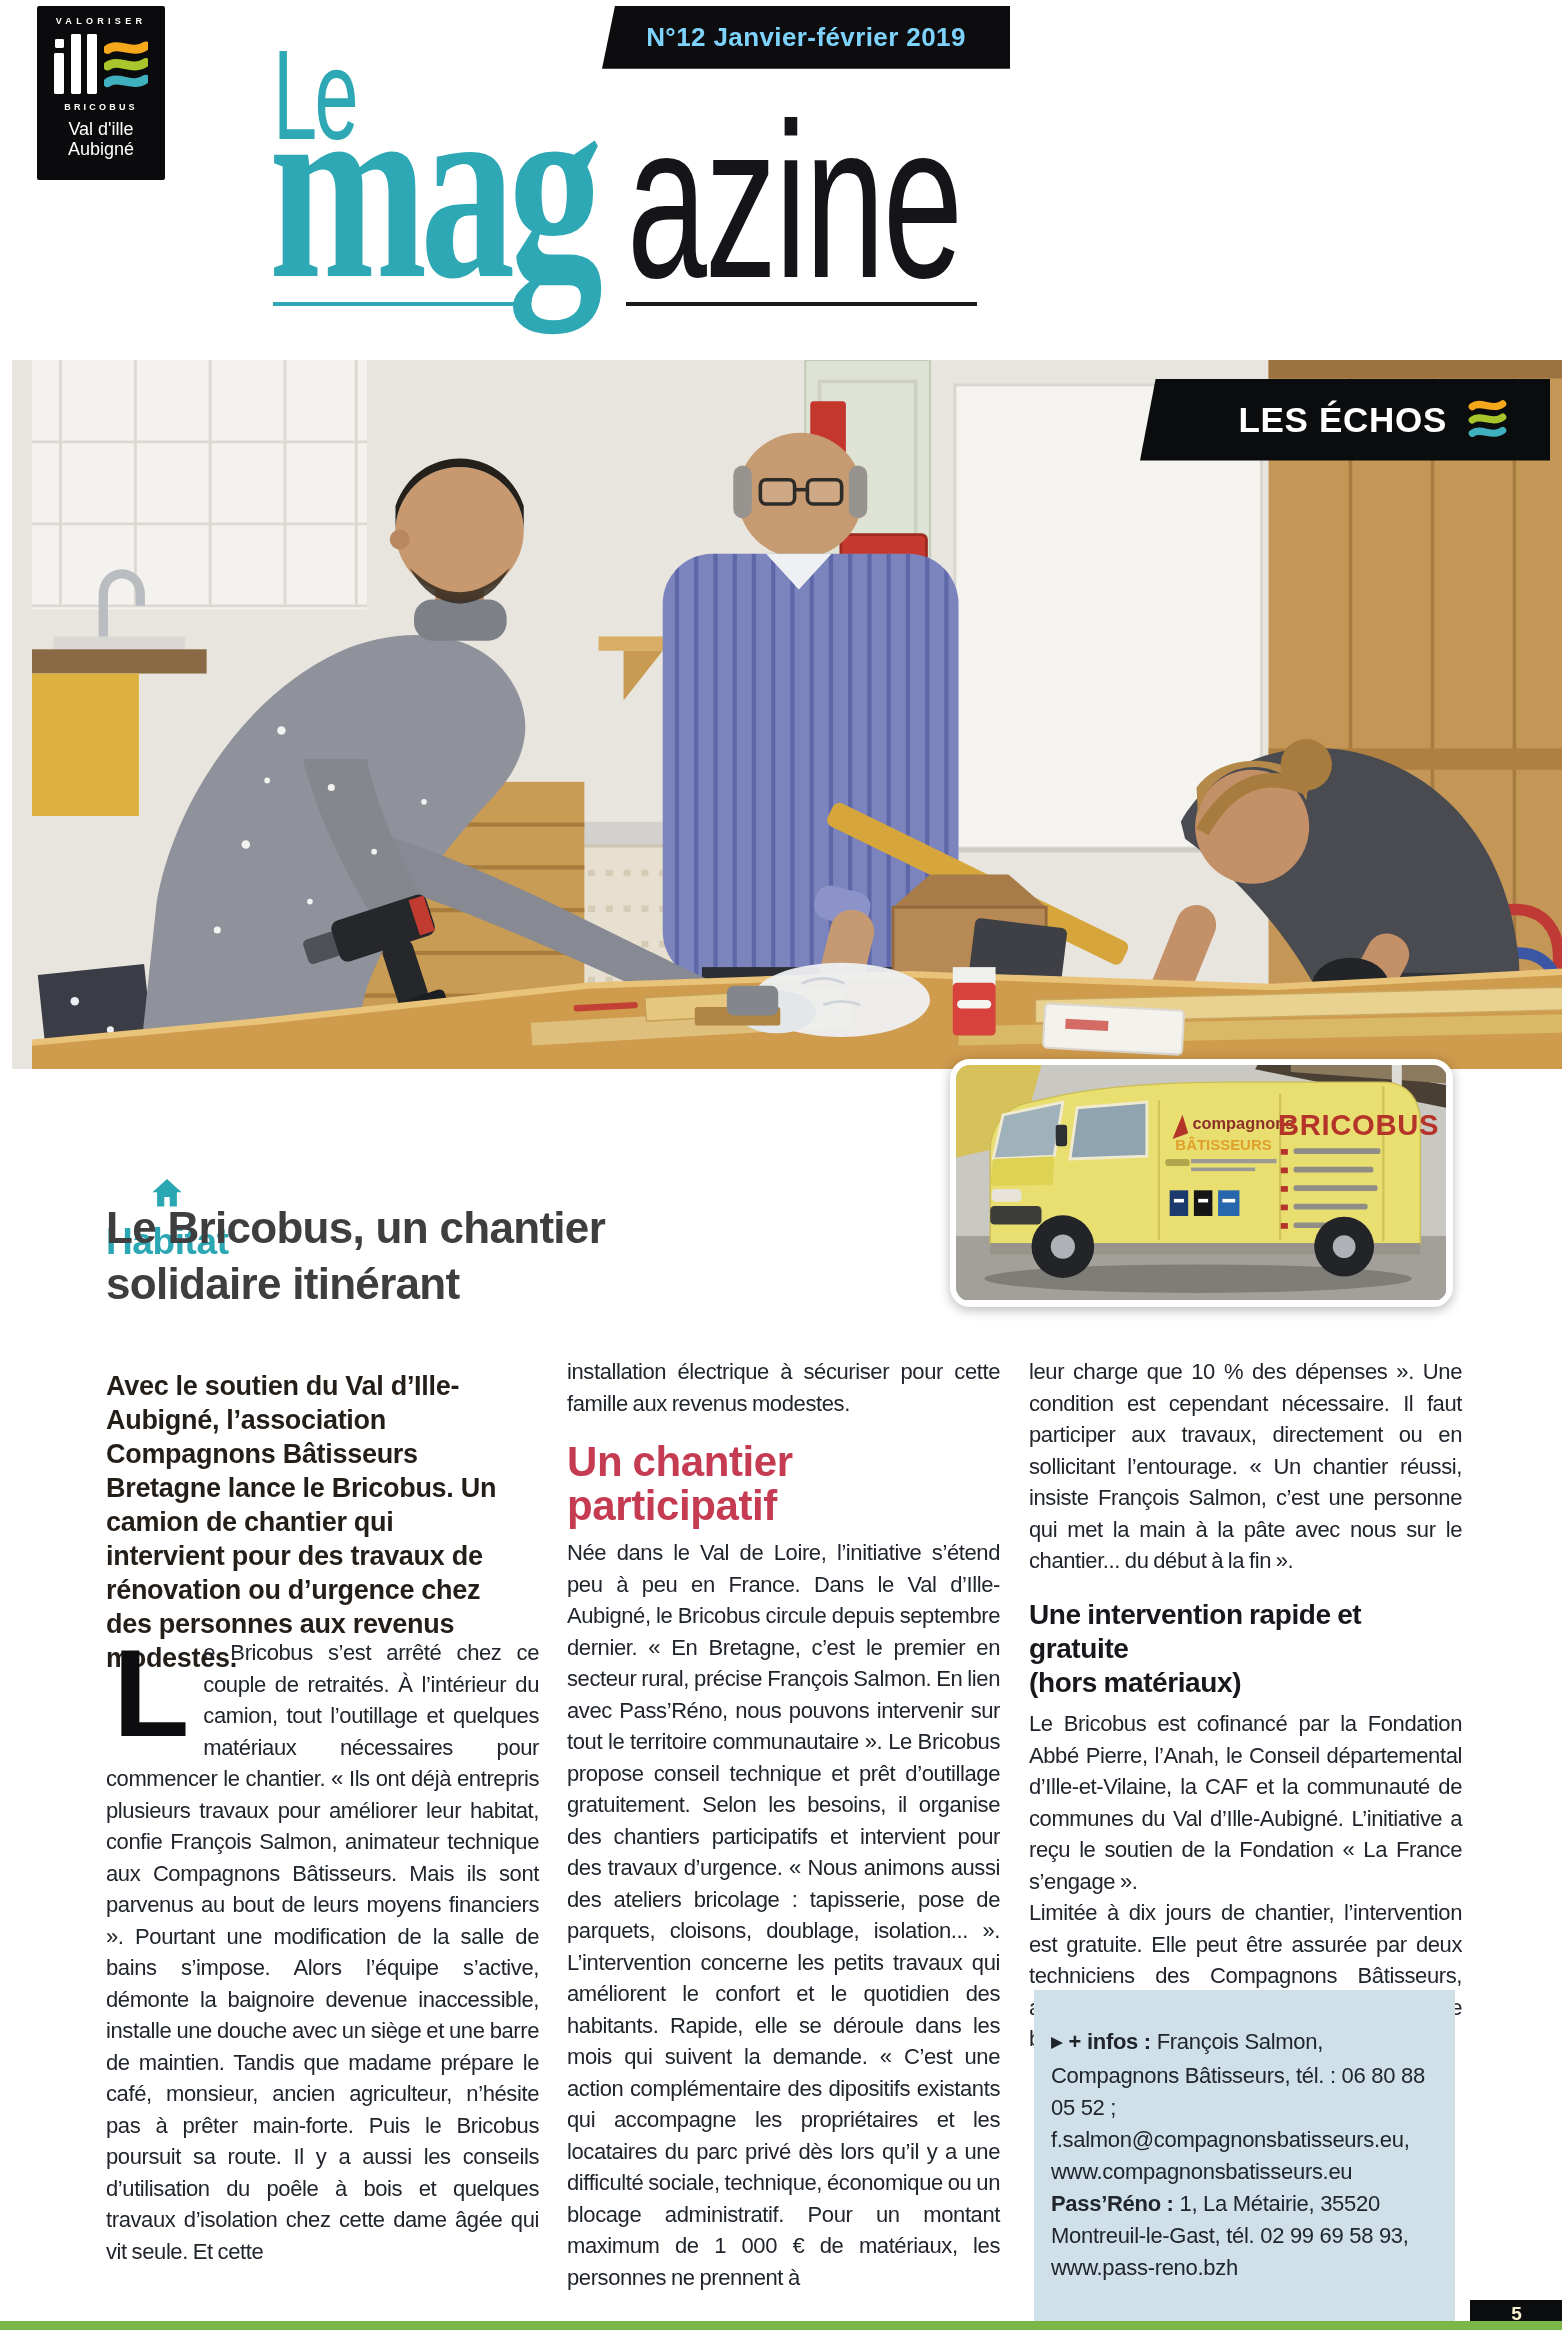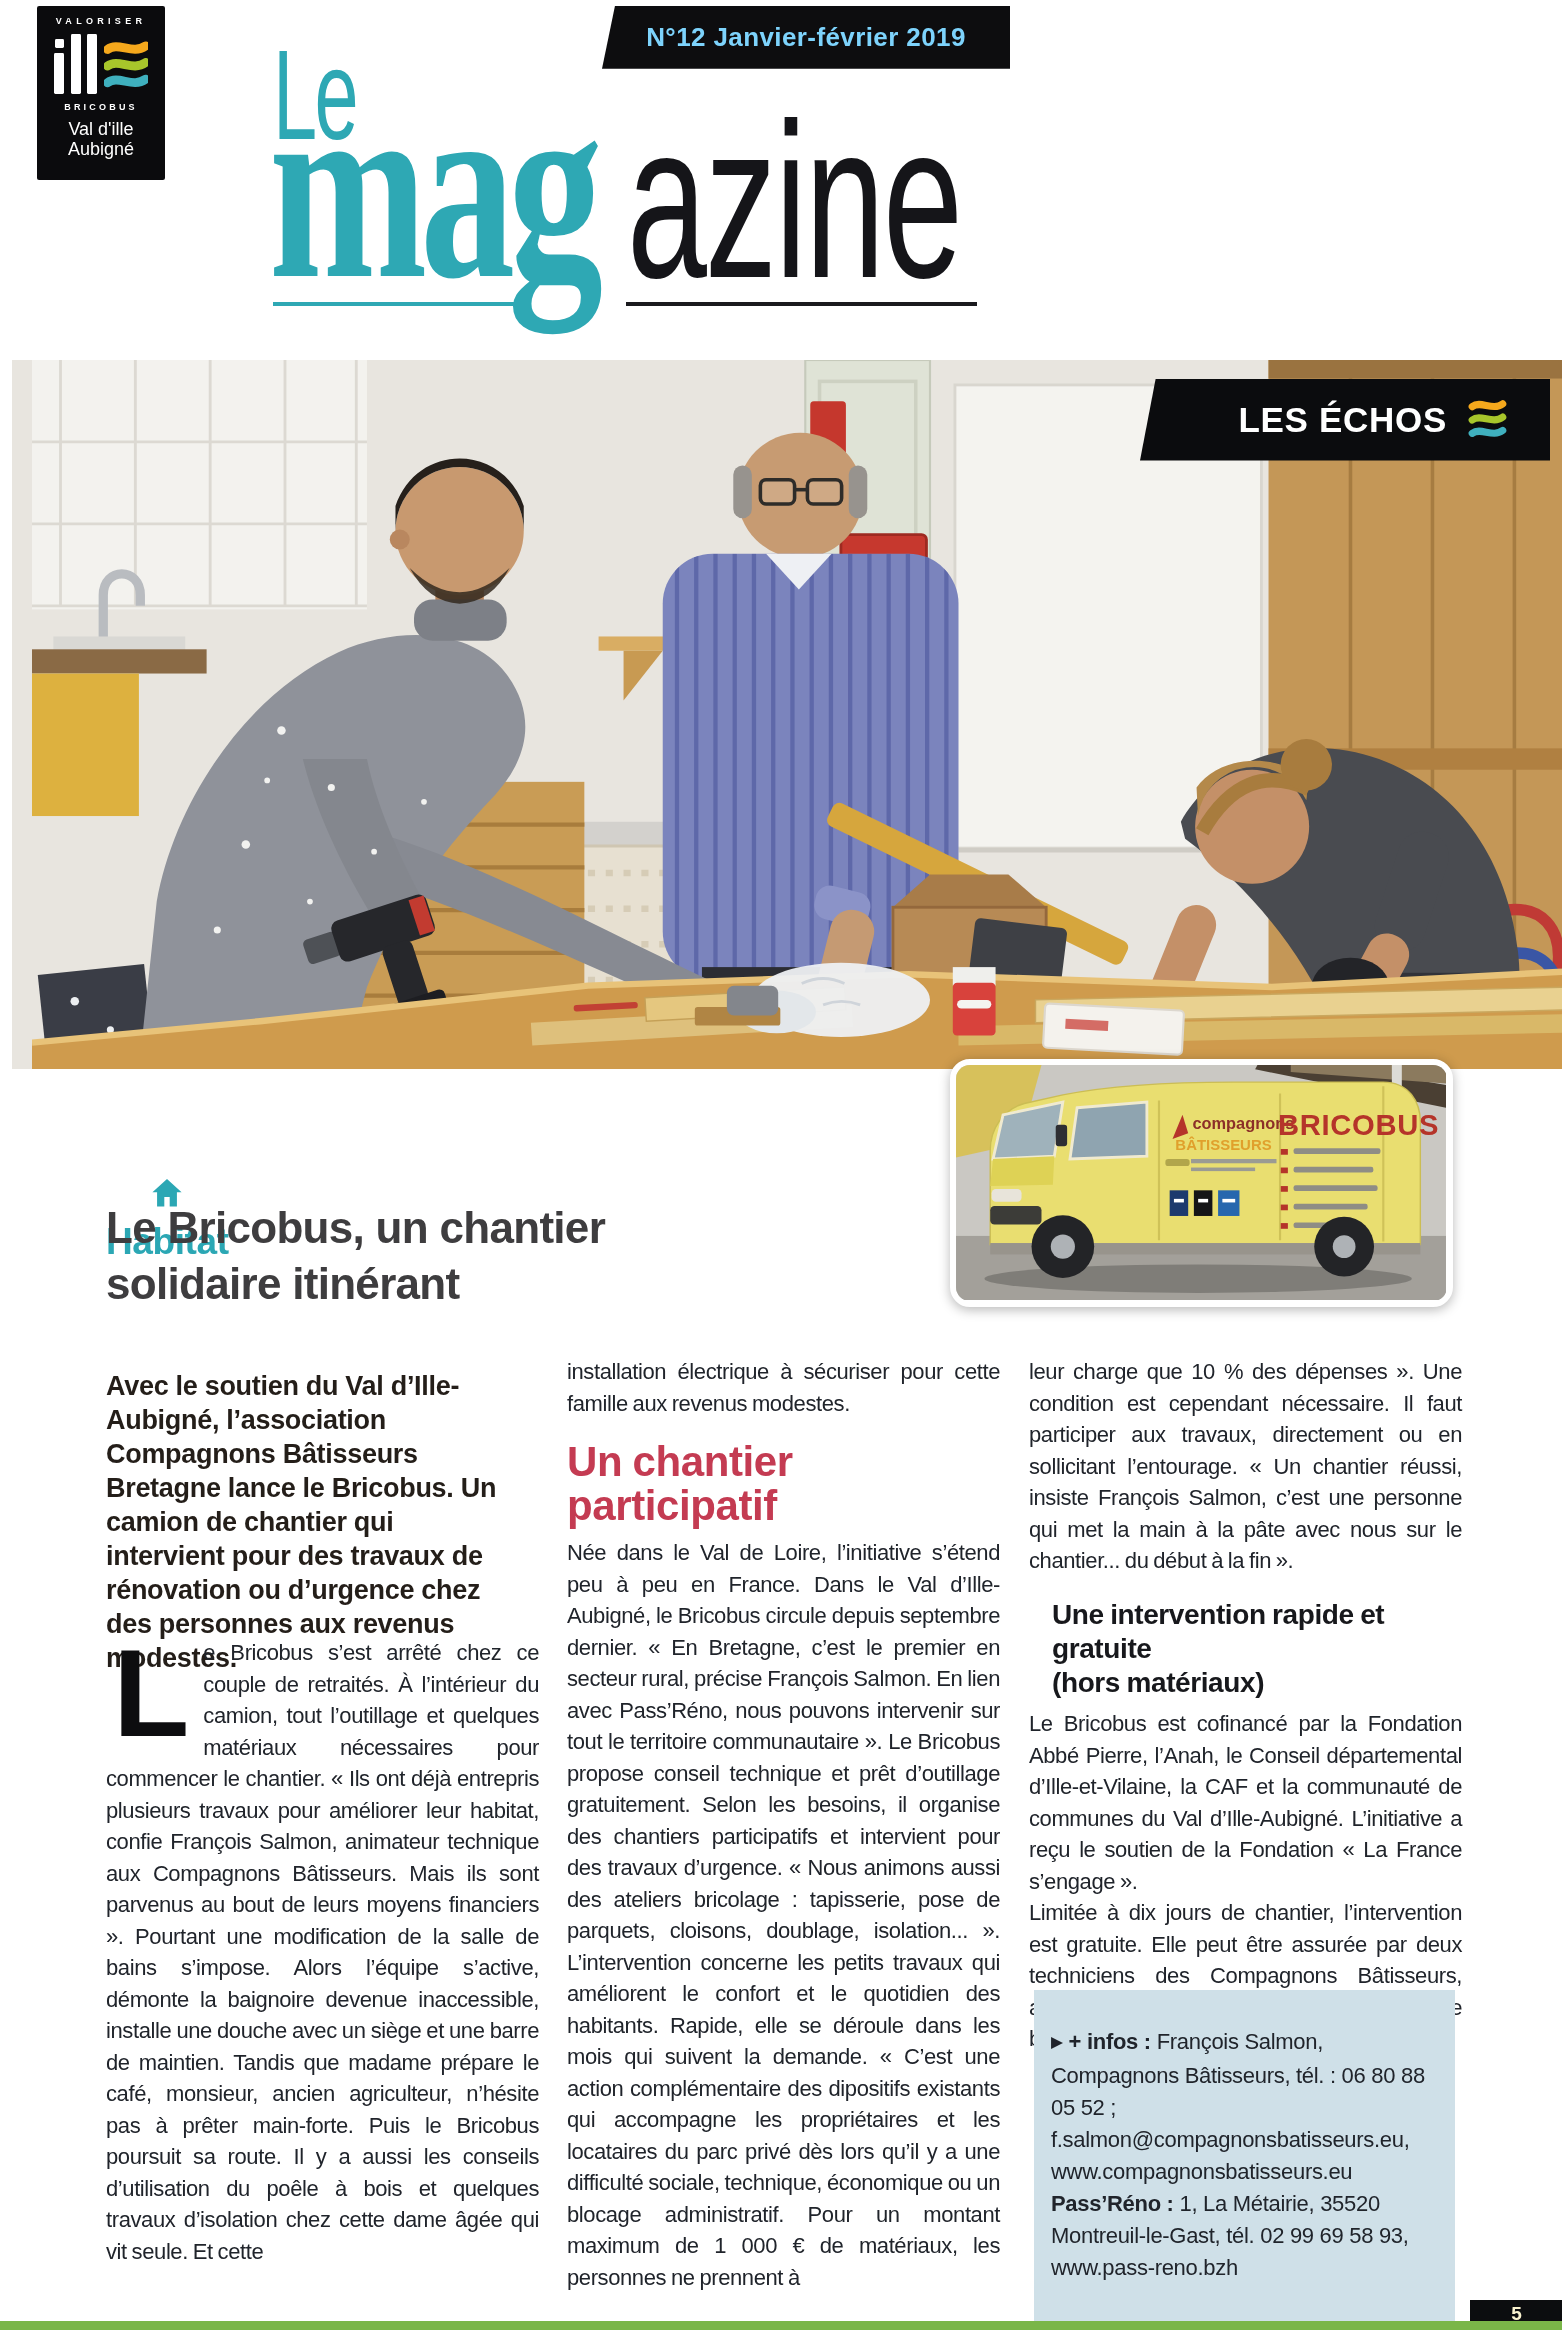--- a/index.html
+++ b/index.html
@@ -49,21 +49,21 @@
   .col{position:absolute;top:1356px;width:433px;font-size:22px;line-height:31.5px;
       letter-spacing:-0.4px;word-spacing:-0.9px;color:#20242b;}
   .col p{margin:0;text-align:justify;}
   .col1{left:106px;top:1637px;}
   .col2{left:567px;}
   .col3{left:1029px;}
   .dropcap{float:left;font-size:125px;line-height:98px;font-weight:bold;color:#0d0d0f;
       padding:7.1px 14.3px 4.3px 7.1px;}
   h3.red{margin:21.4px 0 8.6px 0;font-size:42px;color:#c43b52;letter-spacing:-0.4px;line-height:1.05;}
   h4.blk{margin:21.4px 0 8.6px 0;font-size:28px;color:#17181c;letter-spacing:-0.4px;line-height:34px;}
-  h4.blk span{display:block;margin-left:23px;}
+  h4.blk span{display:block;}
   
   .infobox{position:absolute;left:1034px;top:1990px;width:421px;height:332px;background:#cfe0e8;
       box-sizing:border-box;padding:36px 18.5px 0 17px;font-size:22px;line-height:32px;
       letter-spacing:-0.3px;color:#20242b;}
   .infobox p{margin:0;}
   .infobox .tri{font-size:15.7px;position:relative;top:-2.1px;}
   
   .green-bar{position:absolute;left:0;bottom:0;width:100%;height:8.6px;background:#7ab648;}
   .page-num{position:absolute;left:1470px;top:2300px;width:93px;height:27px;background:#0c0d0f;
       display:flex;align-items:center;justify-content:center;}

